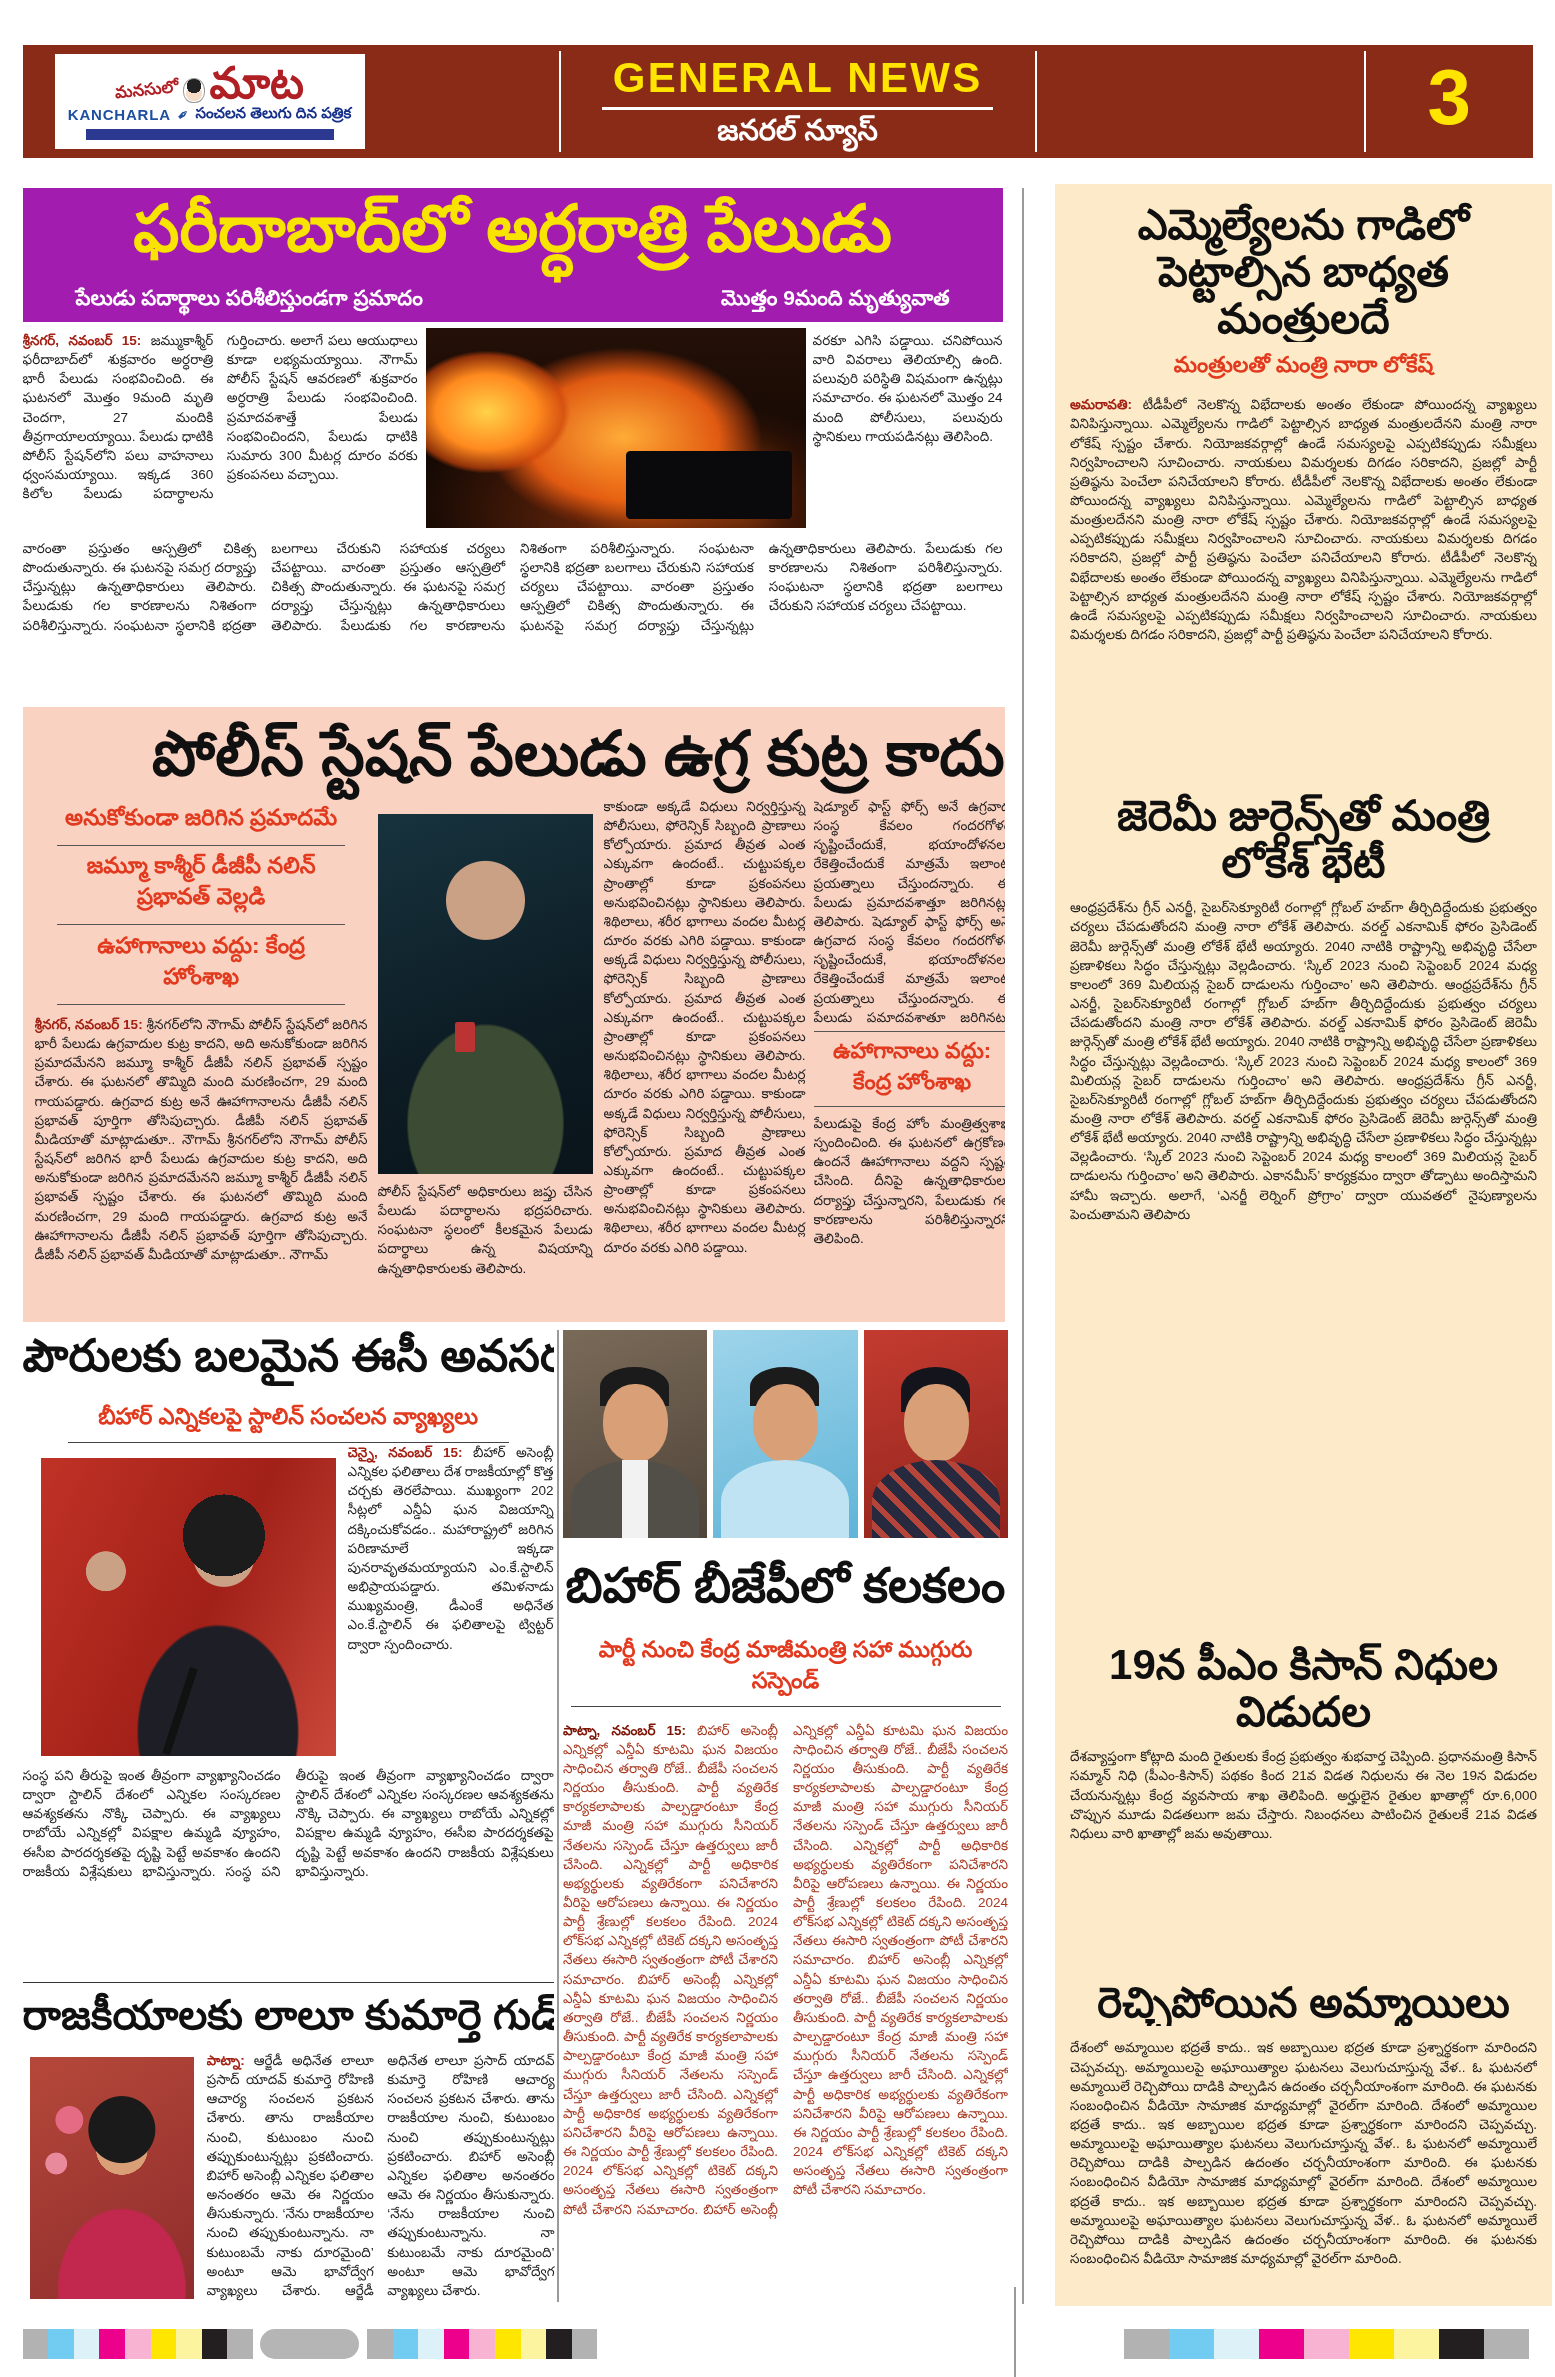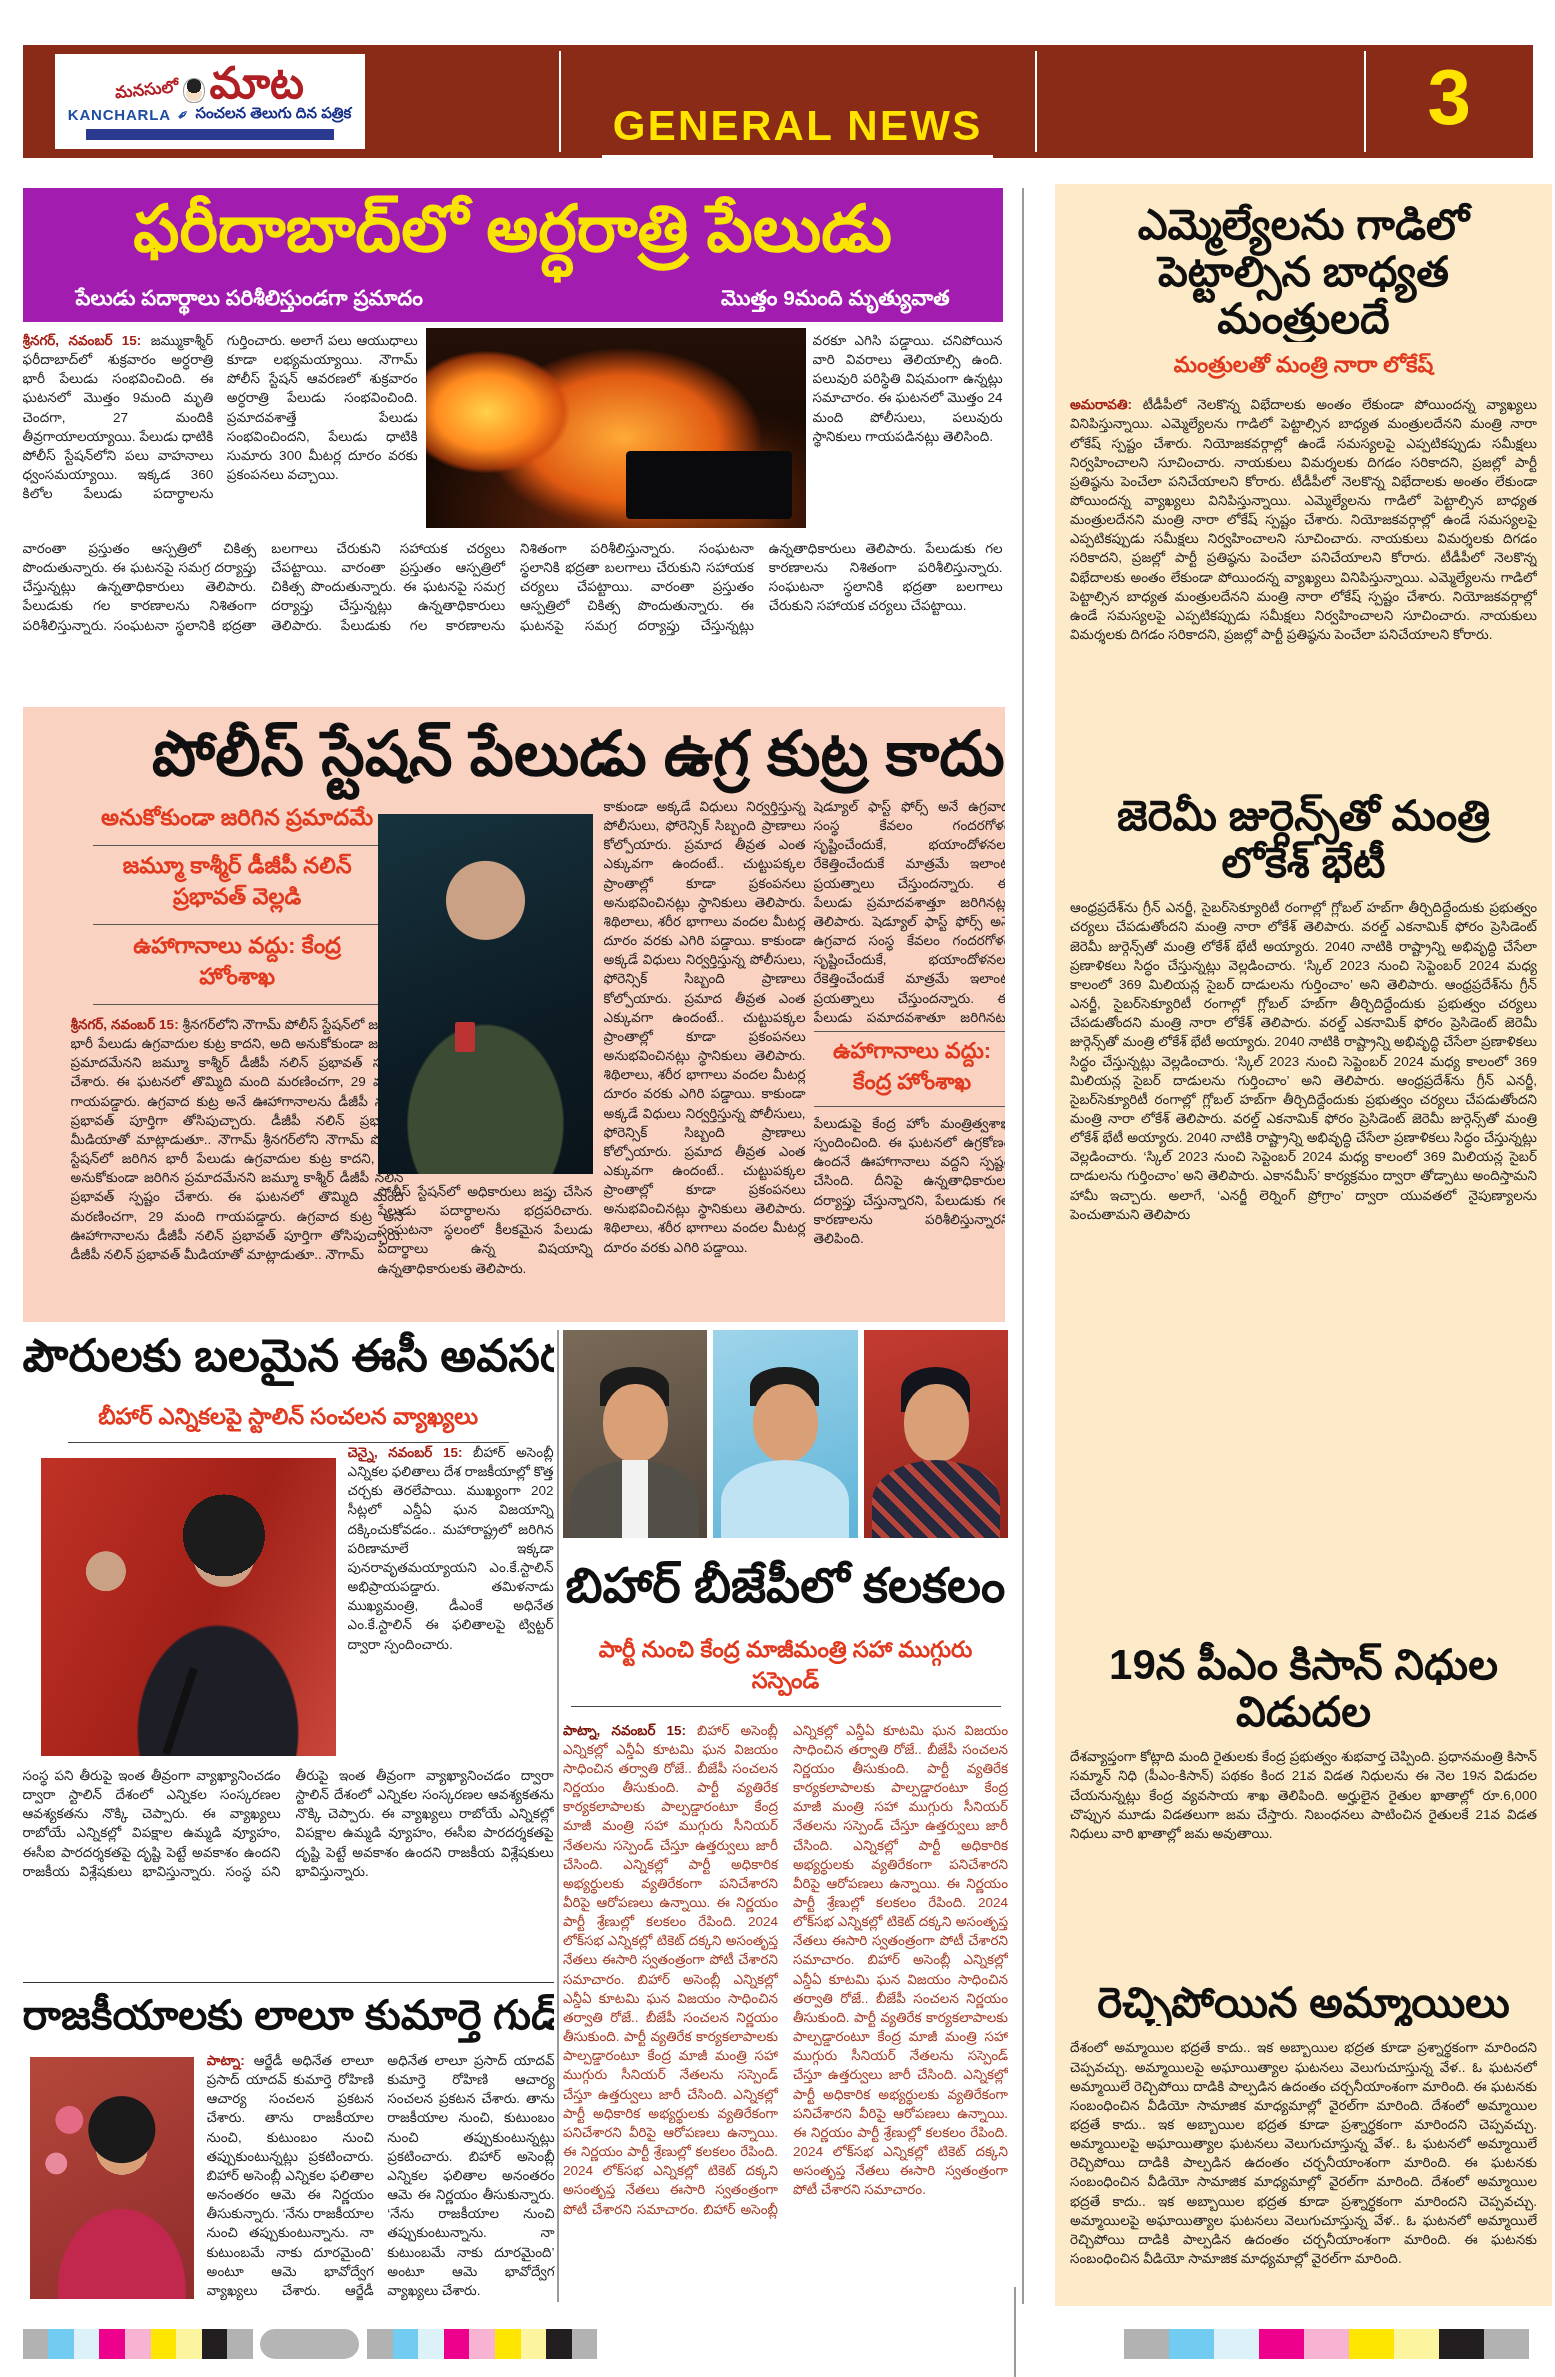--- a/index.html
+++ b/index.html
@@ -17,21 +17,21 @@
      radial-gradient(circle at 50% 62%,#f5ddc8 0 45%,transparent 46%);border:0.8px solid #999;}
   .logo-main{color:#b01f24;font-size:44px;font-weight:bold;line-height:.9;}
   .logo-row2{display:flex;align-items:center;gap:6px;margin-top:1.5px;}
   .logo-brand{color:#1f4fa0;font-size:15px;font-weight:bold;letter-spacing:0.8px;}
   .logo-pen{color:#1f4fa0;font-size:15px;transform:rotate(-40deg);display:inline-block;}
   .logo-tagline{color:#16308a;font-size:15px;font-weight:bold;}
   .logo-bluebar{width:248px;height:10.5px;background:#2b3990;margin-top:3.8px;}
   .hdr-div{position:absolute;top:6px;bottom:6px;width:2.3px;background:#ffffff;}
   .section-title{position:absolute;left:538px;width:474px;top:9px;text-align:center;}
   .sec-en{color:#ffe400;font-size:42px;font-weight:bold;letter-spacing:2.3px;display:inline-block;
-          border-bottom:3px solid #fff;padding:0 10.5px 4.5px;margin-top:48px;}
+          border-bottom:3px solid #fff;padding:0 10.5px 4.5px;}
   .sec-te{color:#fff;font-size:29px;font-weight:bold;margin-top:4.5px;}
   .date-block{position:absolute;left:1014px;width:325px;top:18px;text-align:center;color:#fff;font-weight:bold;}
   .date-day{font-size:27px;}
   .date-date{font-size:33px;margin-top:3px;}
   .page-num{position:absolute;left:1343px;width:167px;top:6px;text-align:center;color:#ffe400;
             font-size:78px;font-weight:bold;line-height:1.2;}
 
   
   .body-txt{font-size:13.5px;line-height:1.42;color:#1d1d1d;text-align:justify;overflow:hidden;}
   .dateline{font-weight:bold;color:#a32014;}
@@ -51,21 +51,21 @@
      linear-gradient(180deg,#241007,#140904 70%,#0c0603);}
   .fari-photo .truck{position:absolute;right:13.5px;bottom:9px;width:166px;height:68px;background:#0a0a0c;
      border-radius:4.5px;box-shadow:-22.6px 3px 30px rgba(255,120,20,.35);}
   .fari-right{position:absolute;left:790px;top:143px;width:190px;height:197px;}
   .fari-bottom{position:absolute;left:0;top:351px;width:980px;height:167px;columns:4;column-gap:15px;}
 
   
   .police{position:absolute;left:22.6px;top:707px;width:982px;height:615px;background:#f9d2c2;overflow:hidden;}
   .police-headline{text-align:right;font-size:62px;font-weight:bold;color:#101010;margin-top:10.5px;white-space:nowrap;overflow:hidden;}
   .police-cols{position:absolute;left:12px;right:10.5px;top:90px;bottom:9px;}
-  .pol-col1{position:absolute;left:0;top:0;width:333px;height:100%;margin-left:36px;}
+  .pol-col1{position:absolute;left:0;top:0;width:333px;height:100%;}
   .pol-sub{font-size:22.6px;padding:7.5px 0 9px;border-bottom:1.5px solid #555;margin:0 22.6px;}
   .pol-sub.last{border-bottom:1.5px solid #555;}
   .pol-col1 .body-txt{margin-top:10.5px;height:331px;}
   .pol-photo{position:absolute;left:343px;top:16.6px;width:215px;height:360px;overflow:hidden;background:
      radial-gradient(circle at 50% 24%,#caa184 0 39px,transparent 40px),
      radial-gradient(ellipse 113px 143px at 50% 86%,#3c4b33 0 68%,transparent 70%),
      radial-gradient(circle at 30% 70%,#5d6b42 0 13.5px,transparent 14.3px),
      radial-gradient(circle at 64% 78%,#2d3a24 0 16.6px,transparent 17.3px),
      radial-gradient(circle at 46% 90%,#76815a 0 12px,transparent 12.8px),
      linear-gradient(160deg,#17333e,#0d1c24 60%,#0a141a);}

